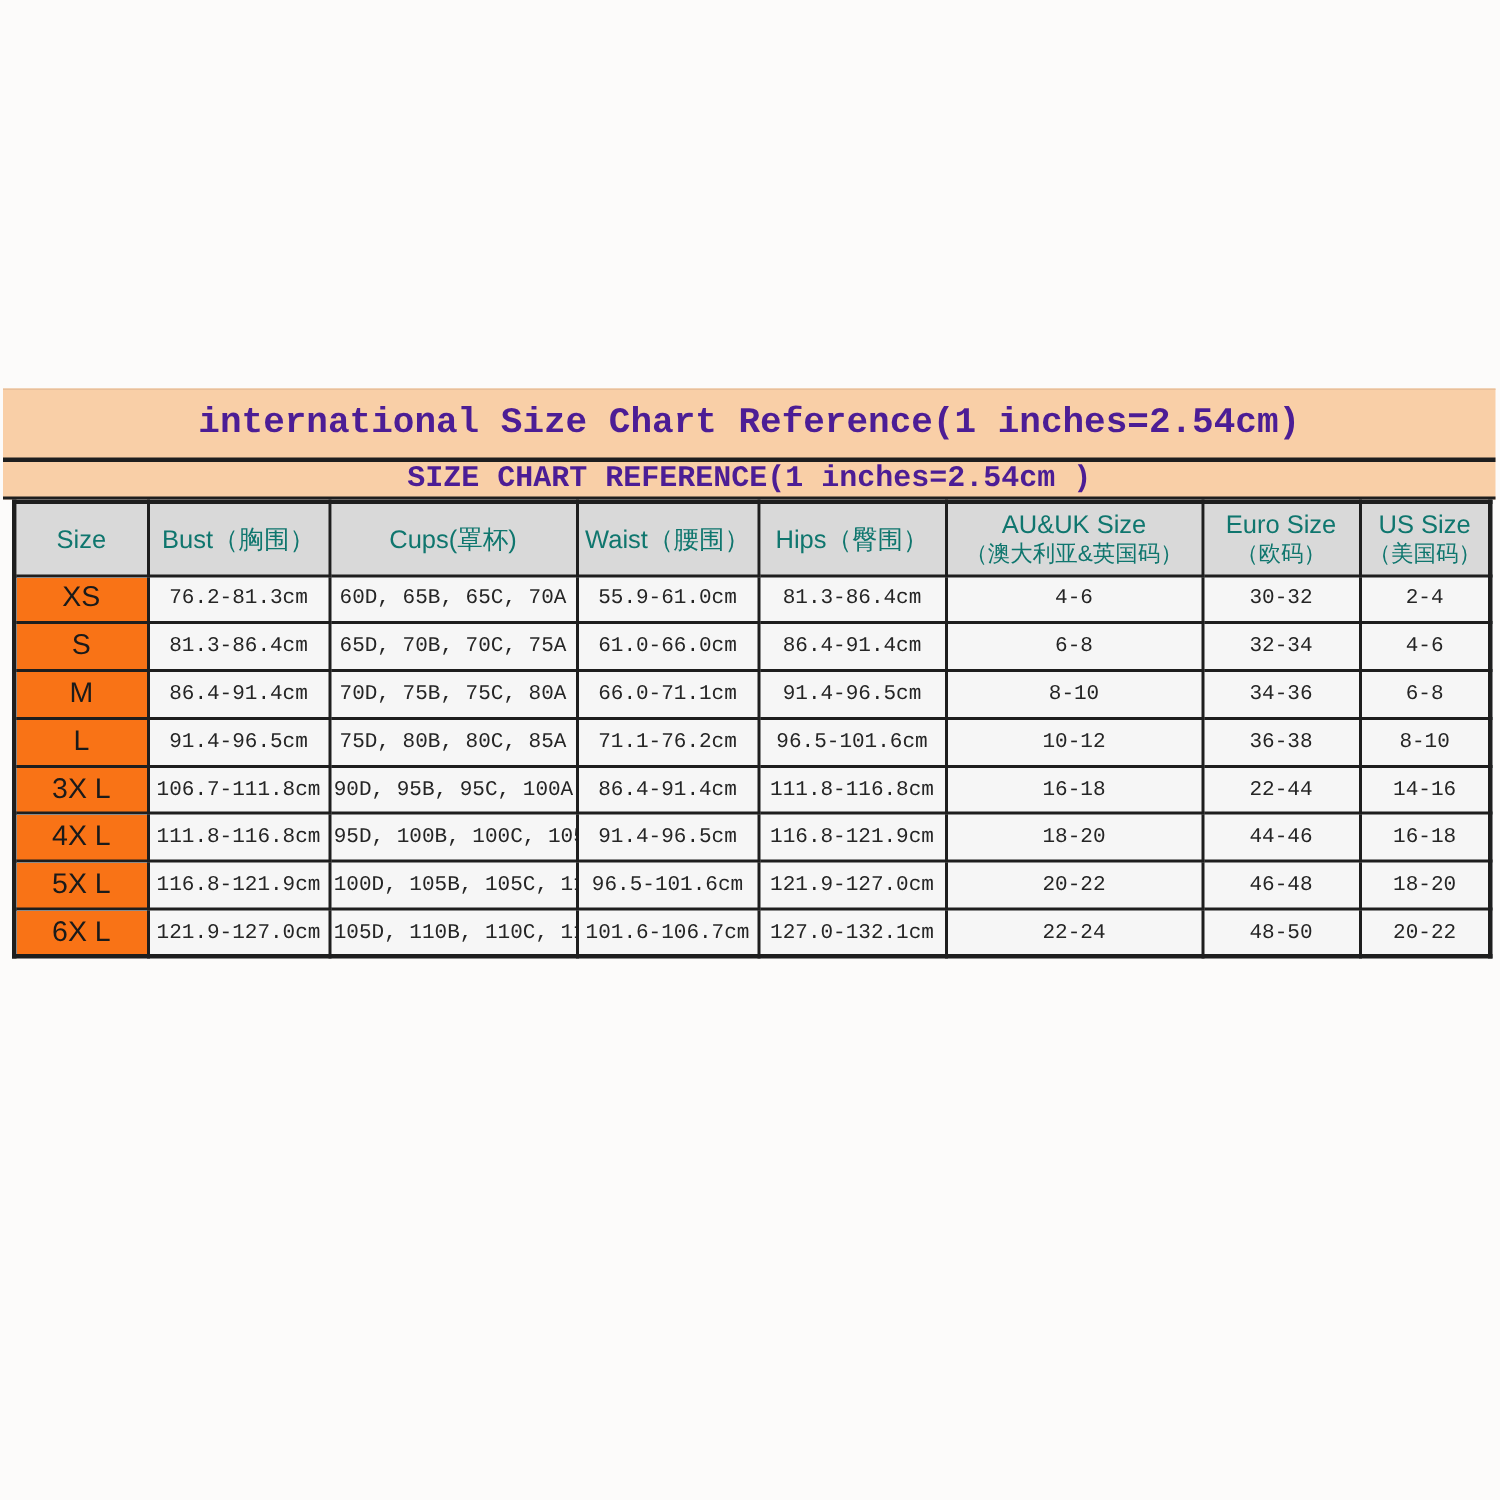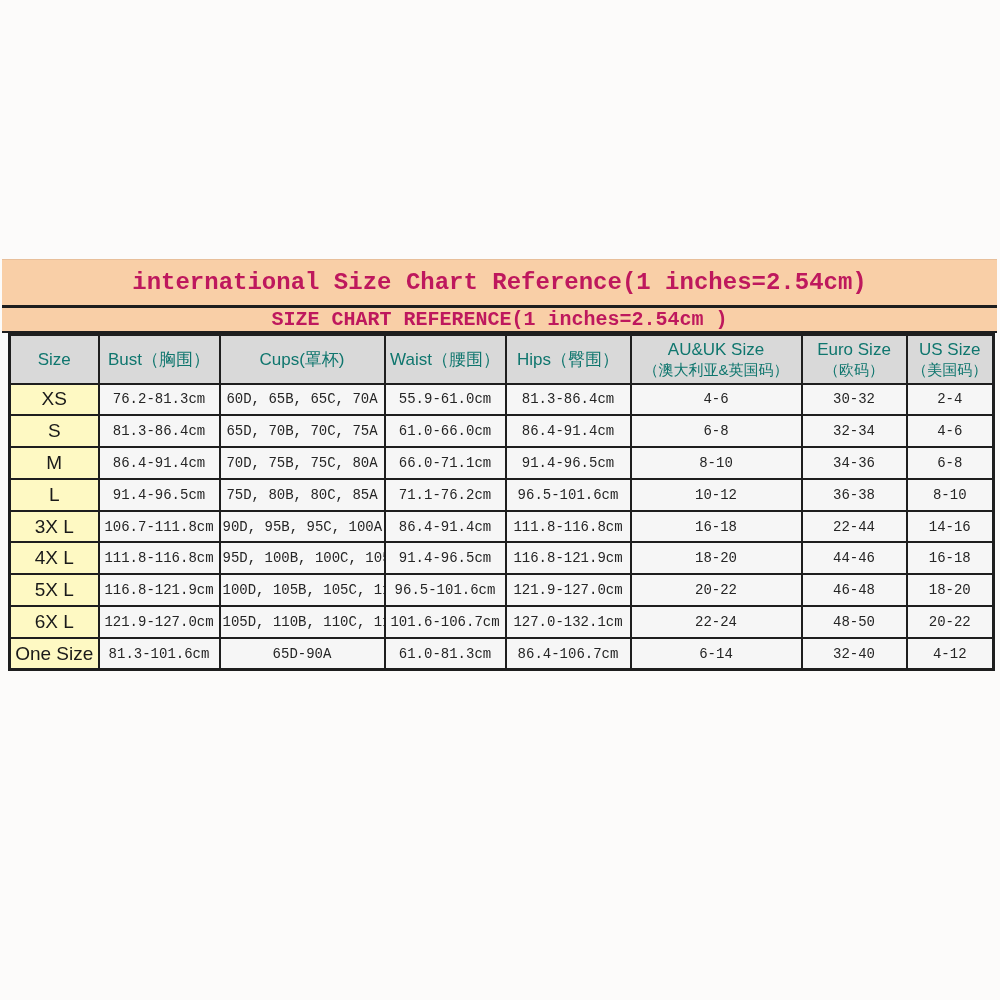--- a/index.html
+++ b/index.html
@@ -12,21 +12,21 @@
     overflow: hidden;
   }
   .content {
     position: absolute;
     top: 259px; left: 0;
     width: 1000px;
   }
   .banner {
     background: #f9cfa7;
     margin: 0 3px 0 2px;
-    color: #be185d;
+    color: #4c1d95;
     text-align: center;
   }
   .banner-main {
     height: 49px;
     display: flex; align-items: center; justify-content: center;
     border-top: 1px solid #e8bf9a;
     border-bottom: 3px solid #1e1e1e;
     font-family: "Liberation Mono", monospace;
     font-weight: bold;
     font-size: 24px;
@@ -73,21 +73,21 @@
     font-family: "Liberation Mono", monospace;
     font-size: 14px;
     color: #252525;
     background: #f6f6f6;
     white-space: nowrap;
   }
   tbody td.size-col {
     font-family: "Liberation Sans", sans-serif;
     font-size: 19px;
     color: #1a1a1a;
-    background: #fef9c3;
+    background: #f97316;
   }
   
   col.c0 { width: 89px; }
   col.c1 { width: 121px; }
   col.c2 { width: 165px; }
   col.c3 { width: 121px; }
   col.c4 { width: 125px; }
   col.c5 { width: 171px; }
   col.c6 { width: 105px; }
   col.c7 { width: 87px; }
@@ -221,26 +221,16 @@
         <tr>
           <td class="size-col">6X L</td>
           <td>121.9-127.0cm</td>
           <td>105D, 110B, 110C, 115A</td>
           <td>101.6-106.7cm</td>
           <td>127.0-132.1cm</td>
           <td>22-24</td>
           <td>48-50</td>
           <td>20-22</td>
         </tr>
-        <tr>
-          <td class="size-col">One Size</td>
-          <td>81.3-101.6cm</td>
-          <td>65D-90A</td>
-          <td>61.0-81.3cm</td>
-          <td>86.4-106.7cm</td>
-          <td>6-14</td>
-          <td>32-40</td>
-          <td>4-12</td>
-        </tr>
       </tbody>
   </table>
 
 </div>
 
 </body></html>

